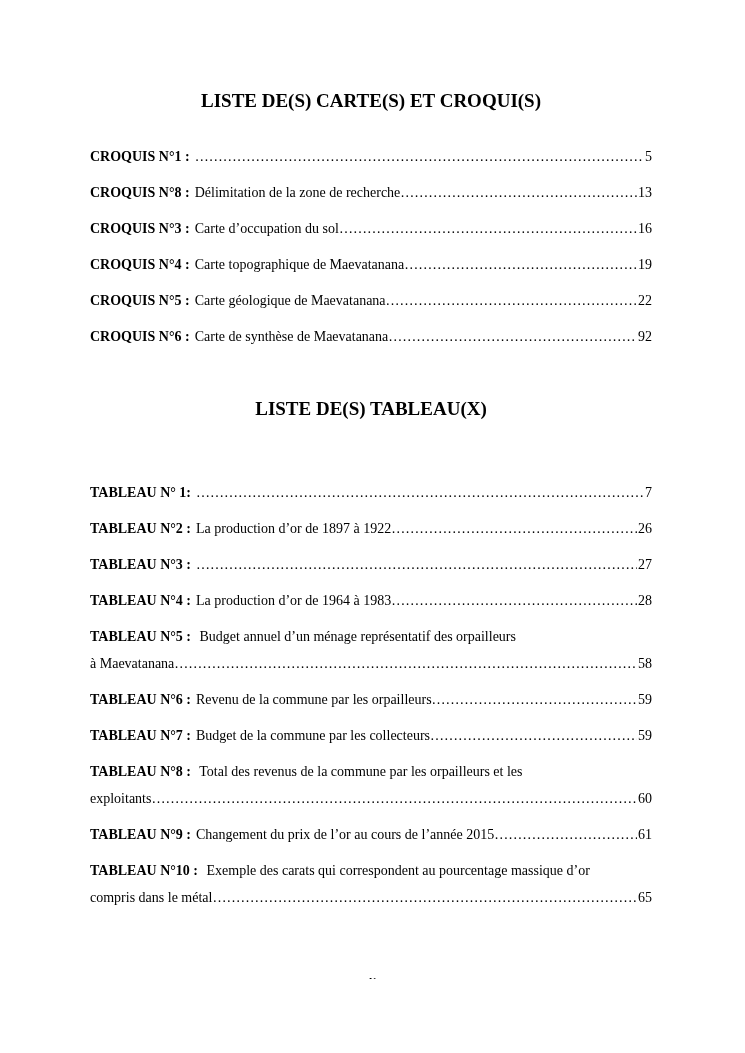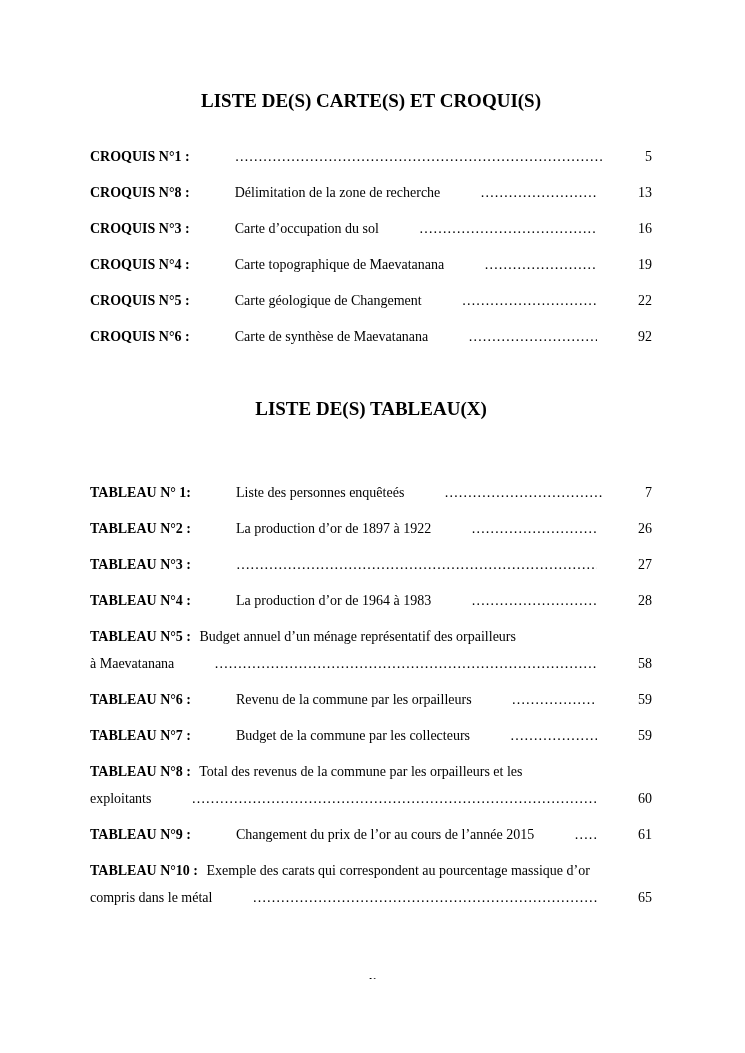--- a/index.html
+++ b/index.html
@@ -31,21 +31,20 @@
   }
   .entry {
     font-size: 14px;
     line-height: 27px;
     margin-bottom: 9px;
   }
   .line {
     display: flex;
     align-items: baseline;
     width: 100%;
-    gap: 40px;
   }
   .entry-label {
     font-weight: bold;
     white-space: nowrap;
     flex: 0 0 auto;
     margin-right: 5px;
   }
   .entry-text {
     white-space: nowrap;
     flex: 0 0 auto;
@@ -109,42 +108,41 @@
       <div class="line">
         <span class="entry-label">CROQUIS N°4 :</span>
         <span class="entry-text">Carte topographique de Maevatanana</span>
         <span class="leader">………………………………………………………………………………………………………………</span>
         <span class="pageno">19</span>
       </div>
     </div>
     <div class="entry">
       <div class="line">
         <span class="entry-label">CROQUIS N°5 :</span>
-        <span class="entry-text">Carte géologique de Changement</span>
+        <span class="entry-text">Carte géologique de Maevatanana</span>
         <span class="leader">………………………………………………………………………………………………………………</span>
         <span class="pageno">22</span>
       </div>
     </div>
     <div class="entry">
       <div class="line">
         <span class="entry-label">CROQUIS N°6 :</span>
         <span class="entry-text">Carte de synthèse de Maevatanana</span>
         <span class="leader">………………………………………………………………………………………………………………</span>
         <span class="pageno">92</span>
       </div>
     </div>
   </div>
 
   <h1 class="section-heading second">LISTE DE(S) TABLEAU(X)</h1>
 
   <div>
     <div class="entry">
       <div class="line">
         <span class="entry-label">TABLEAU N° 1:</span>
-        <span class="entry-text">Liste des personnes enquêteés</span>
         <span class="leader">…………………………………………………………………………………………………………....</span>
         <span class="pageno">7</span>
       </div>
     </div>
     <div class="entry">
       <div class="line">
         <span class="entry-label">TABLEAU N°2 :</span>
         <span class="entry-text">La production d’or de 1897 à 1922</span>
         <span class="leader">………………………………………………………………………………………………………………</span>
         <span class="pageno">26</span>

